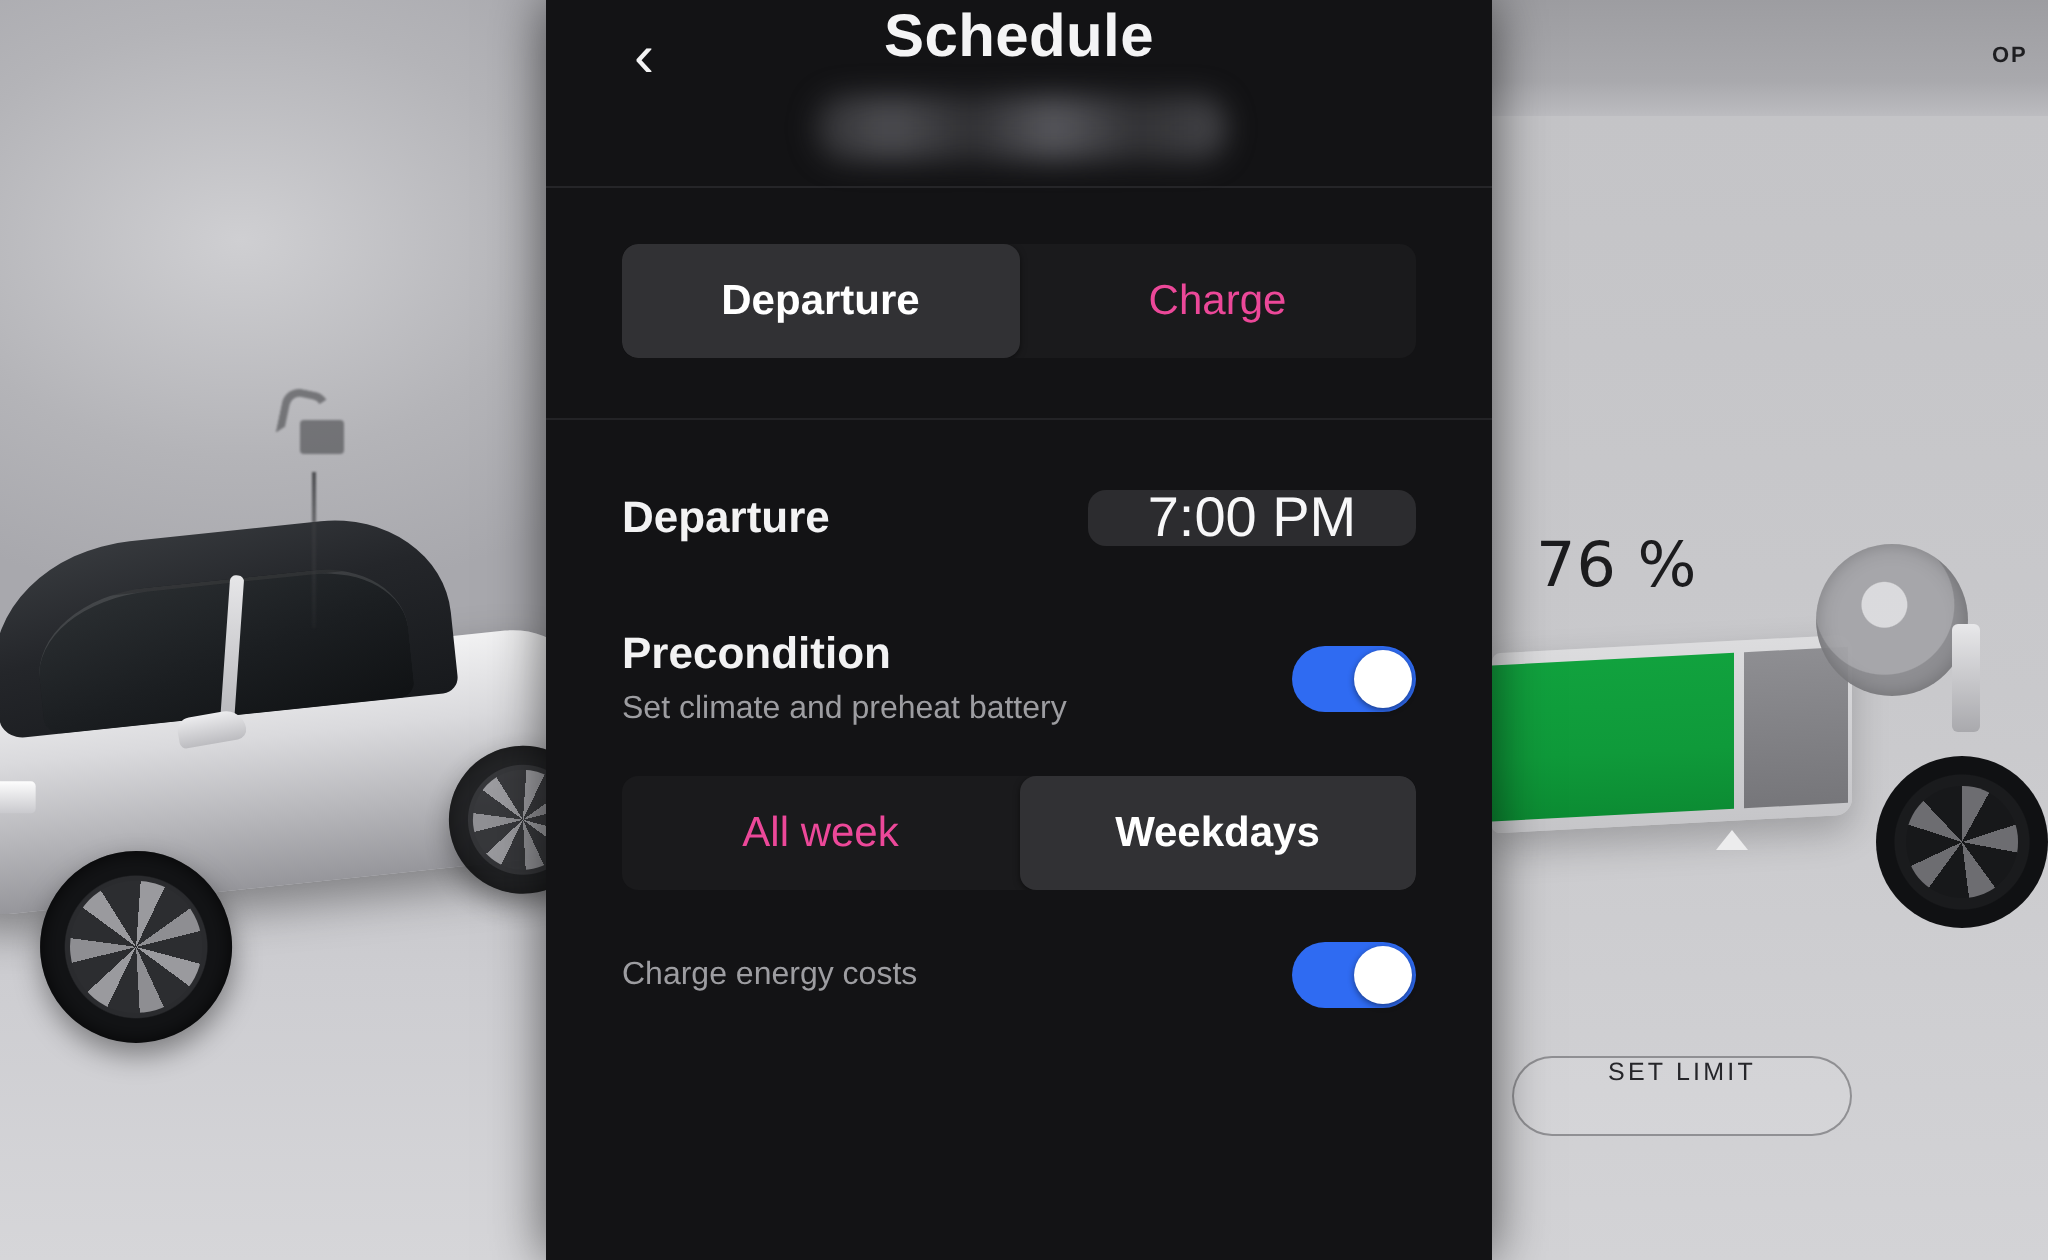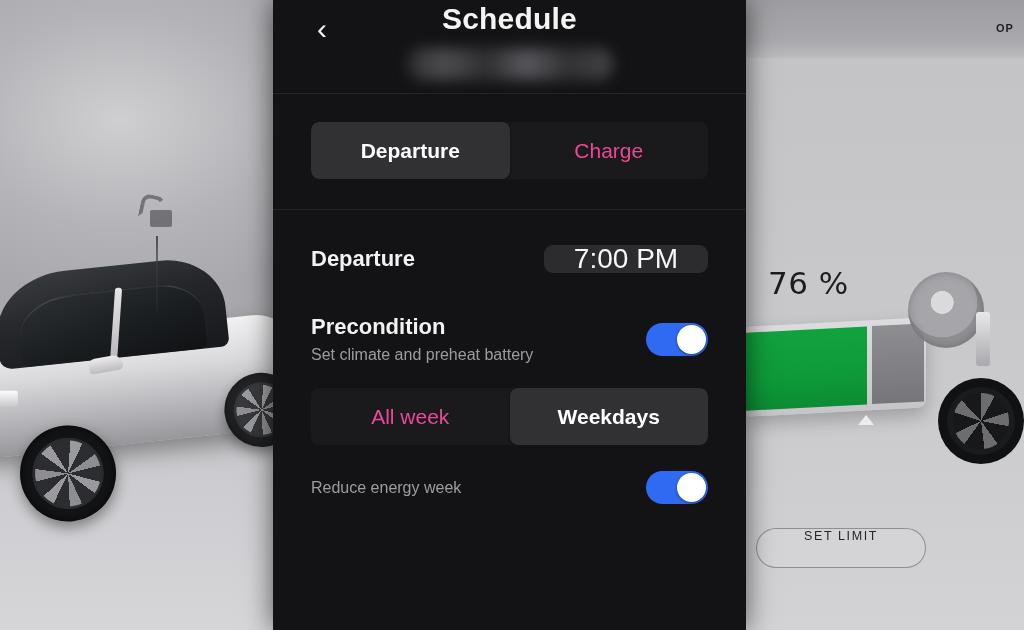--- a/index.html
+++ b/index.html
@@ -477,21 +477,21 @@
             <span>All week</span>
           </div>
           <div class="seg selected">
             <span>Weekdays</span>
           </div>
         </div>
       </div>
 
       <div class="row row-toggle row-offpeak">
         <div class="row-text">
-          <div class="row-sub">Reduce energy week</div>
+          <div class="row-sub">Charge energy costs</div>
         </div>
         <div class="toggle">
           <div class="knob"></div>
         </div>
       </div>
 
     </div>
   </div>
 </div>
 

